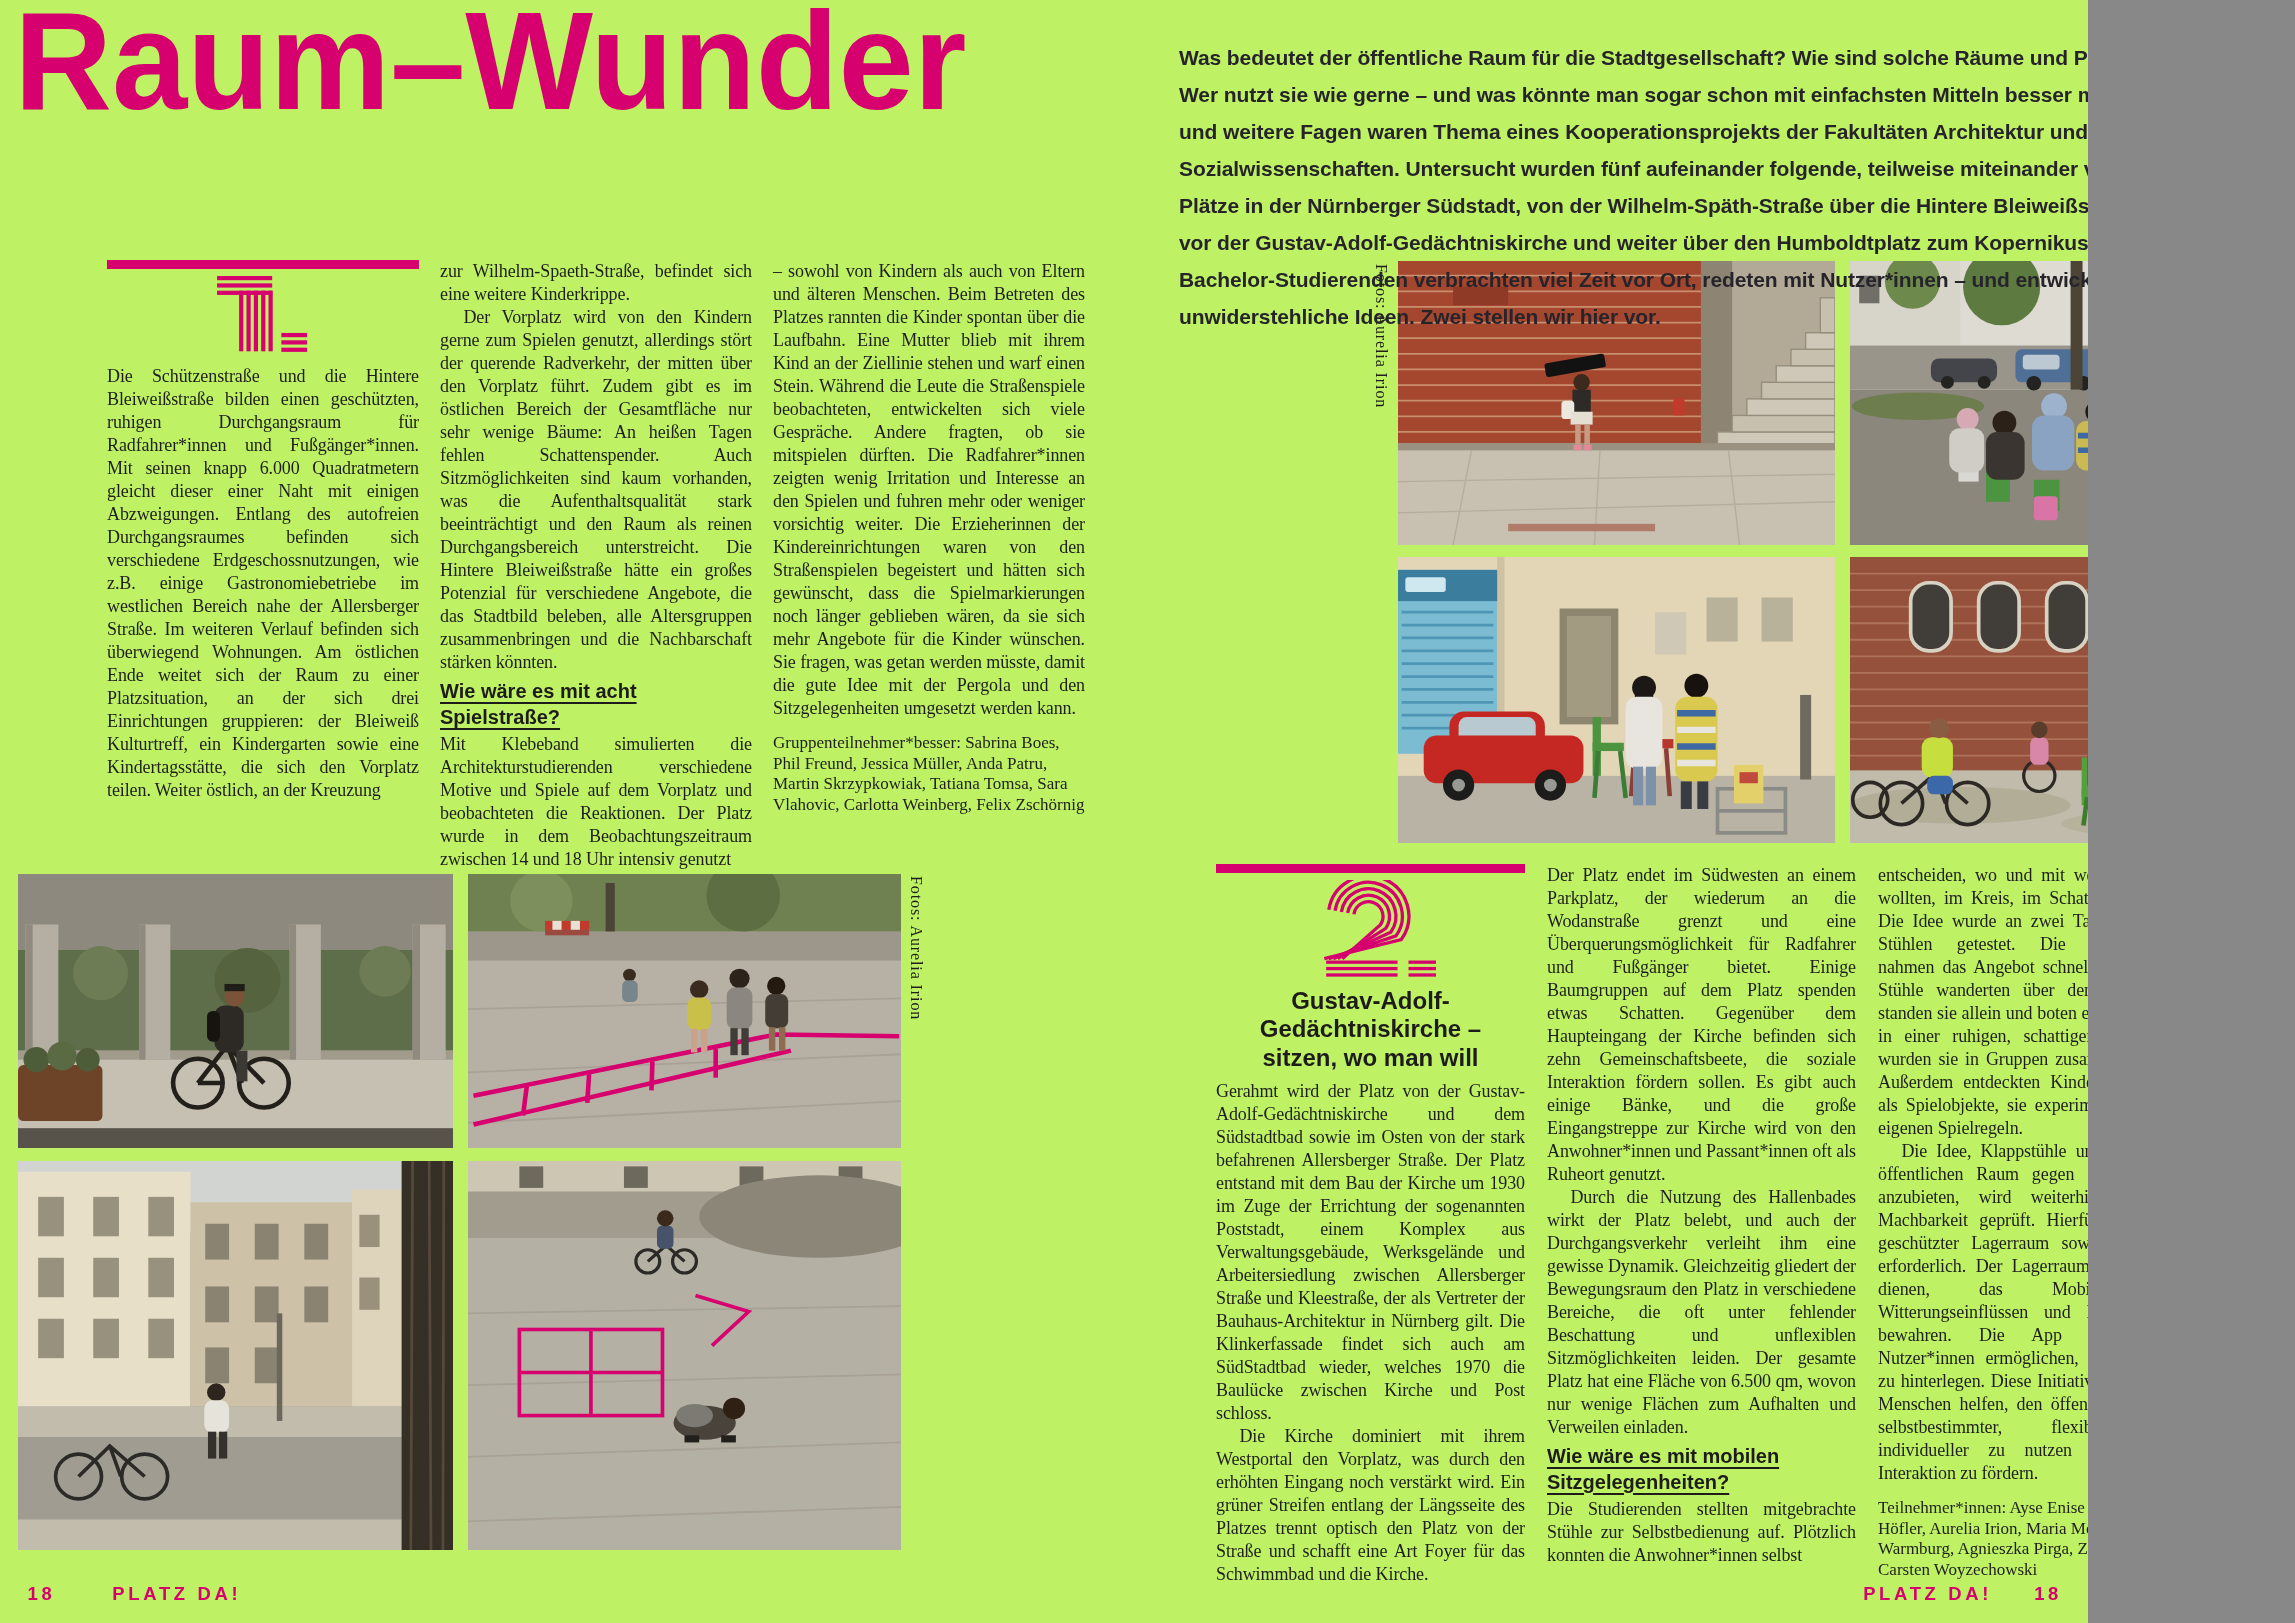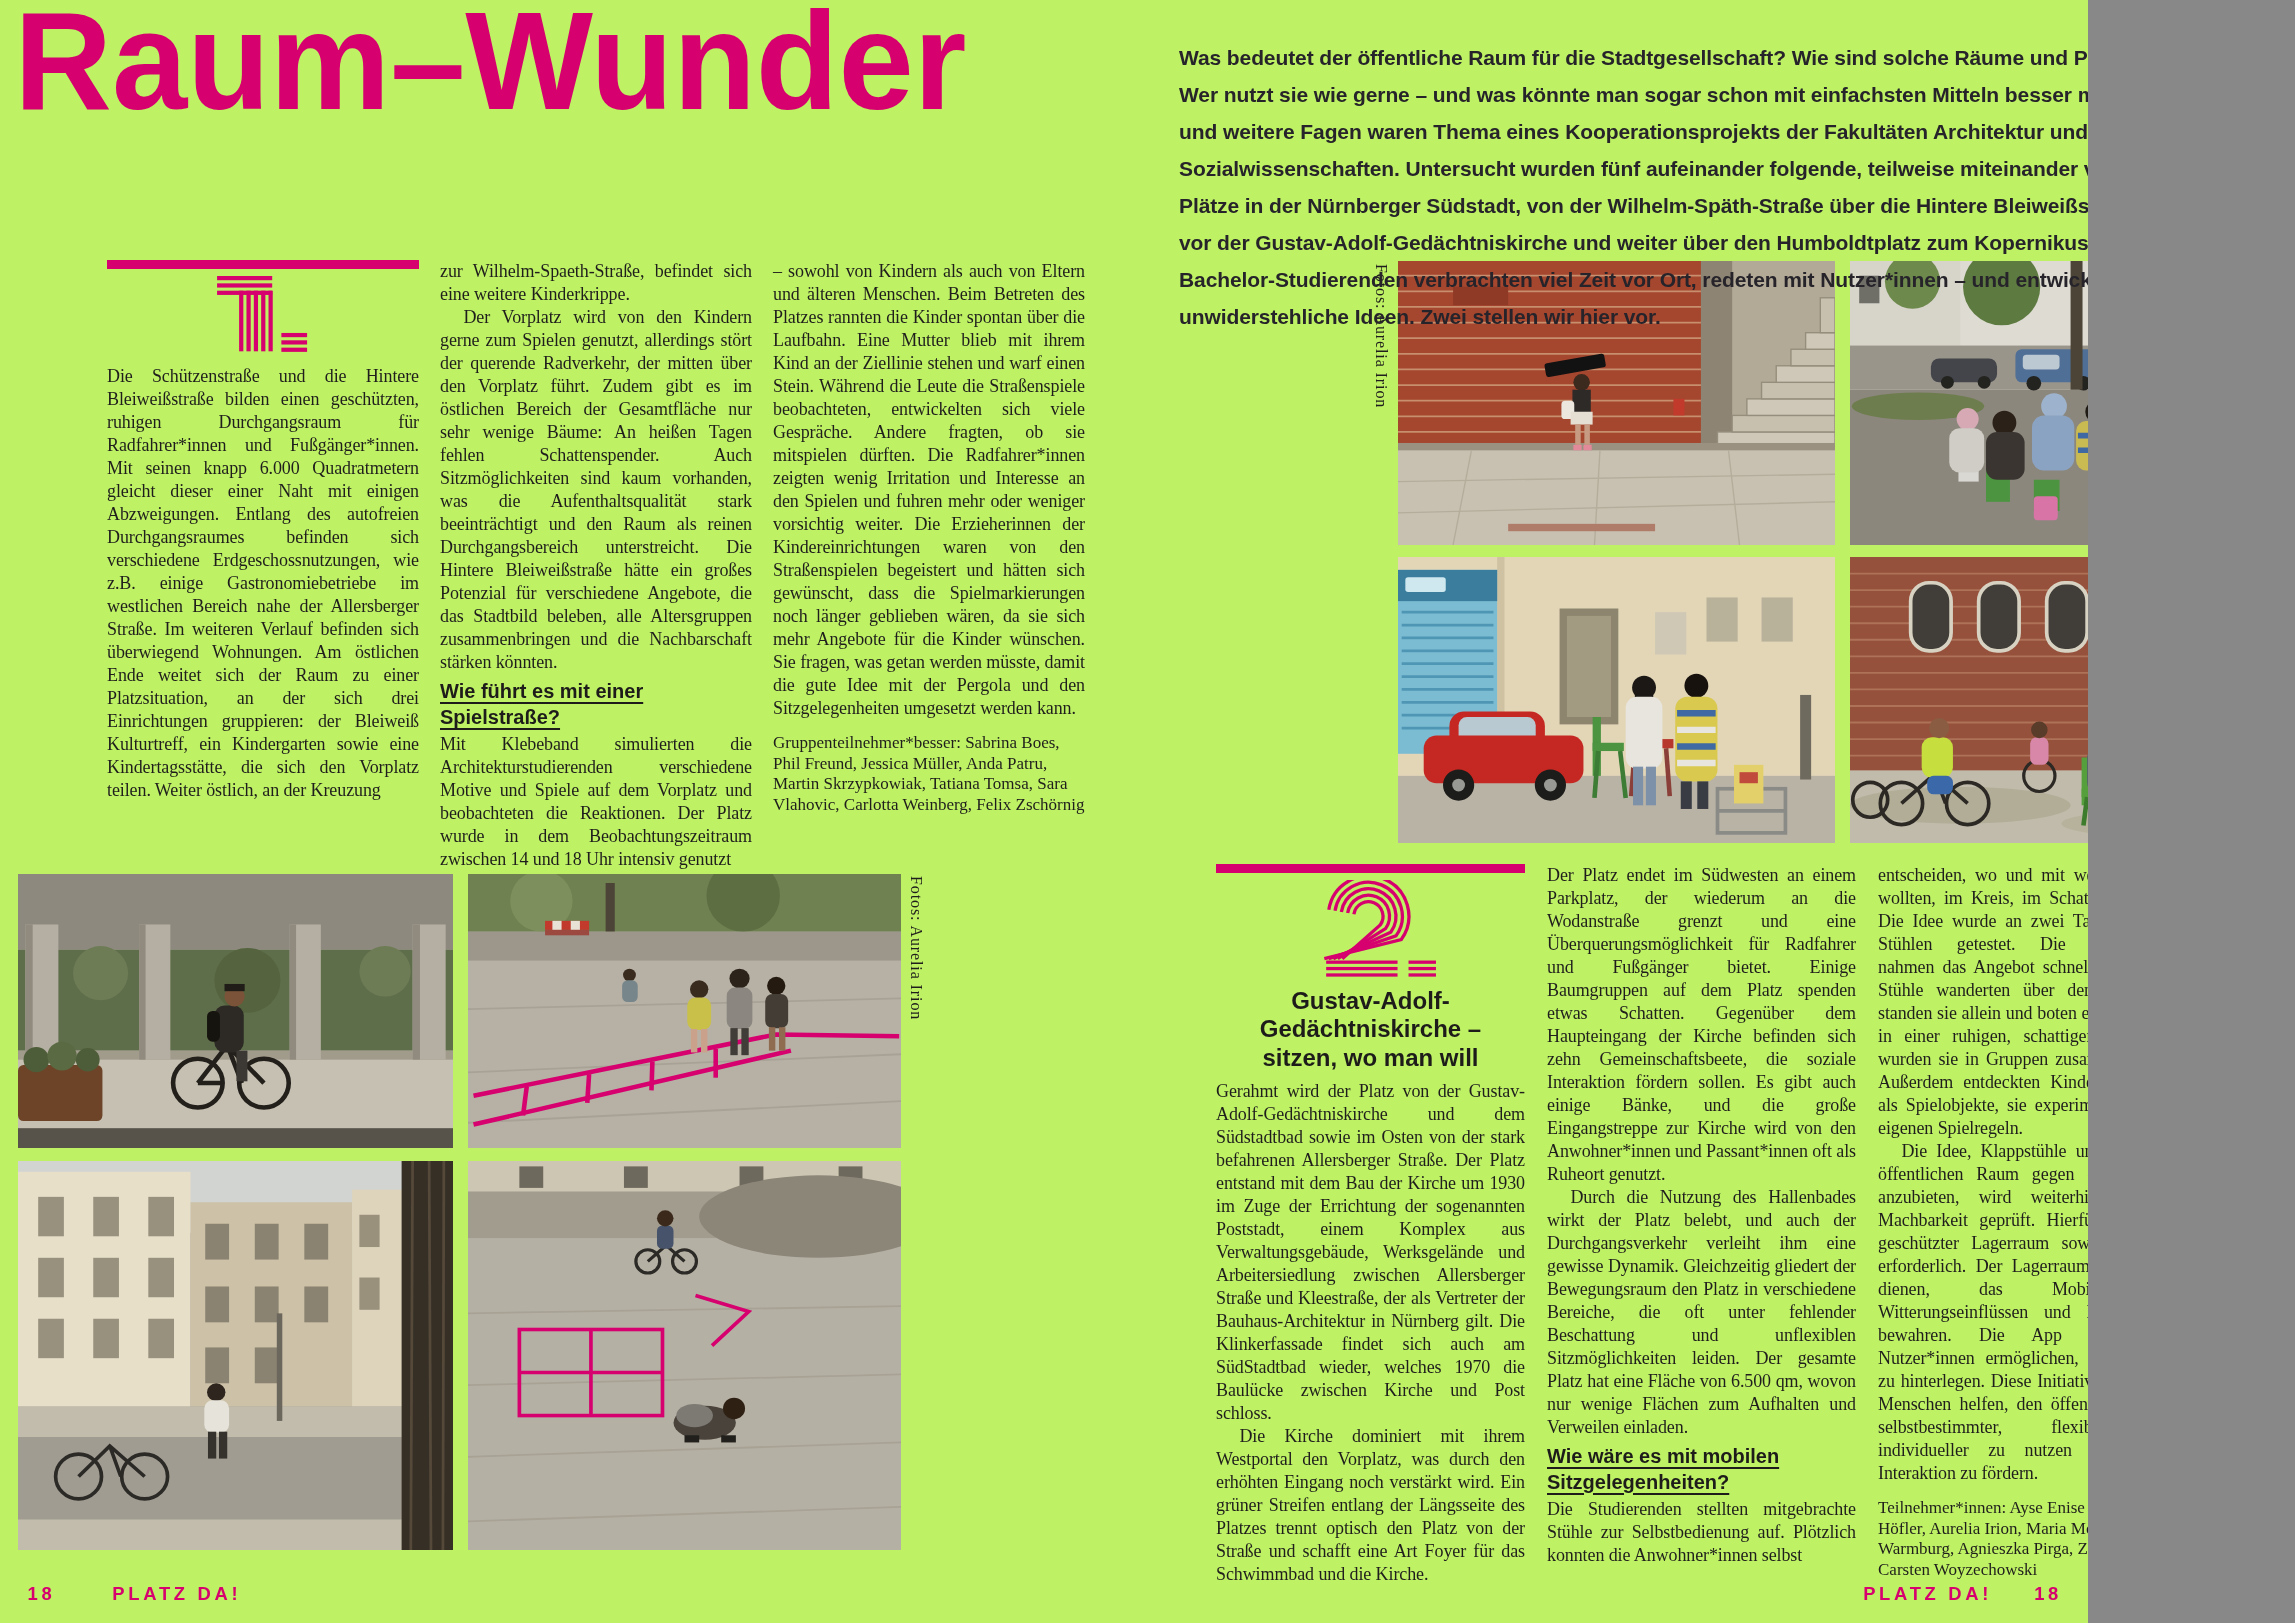--- a/index.html
+++ b/index.html
@@ -314,21 +314,21 @@
           </g>
         </svg>
       </div>
       <div class="body">
         <p>Die Schützenstraße und die Hintere Bleiweißstraße bilden einen geschützten, ruhigen Durchgangsraum für Radfahrer*innen und Fußgänger*innen. Mit seinen knapp 6.000 Quadratmetern gleicht dieser einer Naht mit einigen Abzweigungen. Entlang des autofreien Durchgangsraumes befinden sich verschiedene Erdgeschossnutzungen, wie z.B. einige Gastronomiebetriebe im westlichen Bereich nahe der Allersberger Straße. Im weiteren Verlauf befinden sich überwiegend Wohnungen. Am östlichen Ende weitet sich der Raum zu einer Platzsituation, an der sich drei Einrichtungen gruppieren: der Bleiweiß Kulturtreff, ein Kindergarten sowie eine Kindertagsstätte, die sich den Vorplatz teilen. Weiter östlich, an der Kreuzung</p>
       </div>
     </div>
     <div class="col body">
       <p>zur Wilhelm-Spaeth-Straße, befindet sich eine weitere Kinderkrippe.</p>
       <p>Der Vorplatz wird von den Kindern gerne zum Spielen genutzt, allerdings stört der querende Radverkehr, der mitten über den Vorplatz führt. Zudem gibt es im östlichen Bereich der Gesamtfläche nur sehr wenige Bäume: An heißen Tagen fehlen Schattenspender. Auch Sitzmöglichkeiten sind kaum vorhanden, was die Aufenthaltsqualität stark beeinträchtigt und den Raum als reinen Durchgangsbereich unterstreicht. Die Hintere Bleiweißstraße hätte ein großes Potenzial für verschiedene Angebote, die das Stadtbild beleben, alle Altersgruppen zusammenbringen und die Nachbarschaft stärken könnten.</p>
-      <div class="subhead">Wie führt es mit einer Spielstraße?</div>
+      <div class="subhead">Wie wäre es mit acht Spielstraße?</div>
       <p>Mit Klebeband simulierten die Architekturstudierenden verschiedene Motive und Spiele auf dem Vorplatz und beobachteten die Reaktionen. Der Platz wurde in dem Beobachtungszeitraum zwischen 14 und 18 Uhr intensiv genutzt</p>
     </div>
     <div class="col body">
       <p>– sowohl von Kindern als auch von Eltern und älteren Menschen. Beim Betreten des Platzes rannten die Kinder spontan über die Laufbahn. Eine Mutter blieb mit ihrem Kind an der Ziellinie stehen und warf einen Stein. Während die Leute die Straßenspiele beobachteten, entwickelten sich viele Gespräche. Andere fragten, ob sie mitspielen dürften. Die Radfahrer*innen zeigten wenig Irritation und Interesse an den Spielen und fuhren mehr oder weniger vorsichtig weiter. Die Erzieherinnen der Kindereinrichtungen waren von den Straßenspielen begeistert und hätten sich gewünscht, dass die Spielmarkierungen noch länger geblieben wären, da sie sich mehr Angebote für die Kinder wünschen. Sie fragen, was getan werden müsste, damit die gute Idee mit der Pergola und den Sitzgelegenheiten umgesetzt werden kann.</p>
       <div class="credits credits-s1">Gruppenteilnehmer*besser: Sabrina Boes, Phil Freund, Jessica Müller, Anda Patru, Martin Skrzypkowiak, Tatiana Tomsa, Sara Vlahovic, Carlotta Weinberg, Felix Zschörnig</div>
     </div>
   </div>
 
   <div class="vcap vcap-p1">Fotos: Aurelia Irion</div>
 

